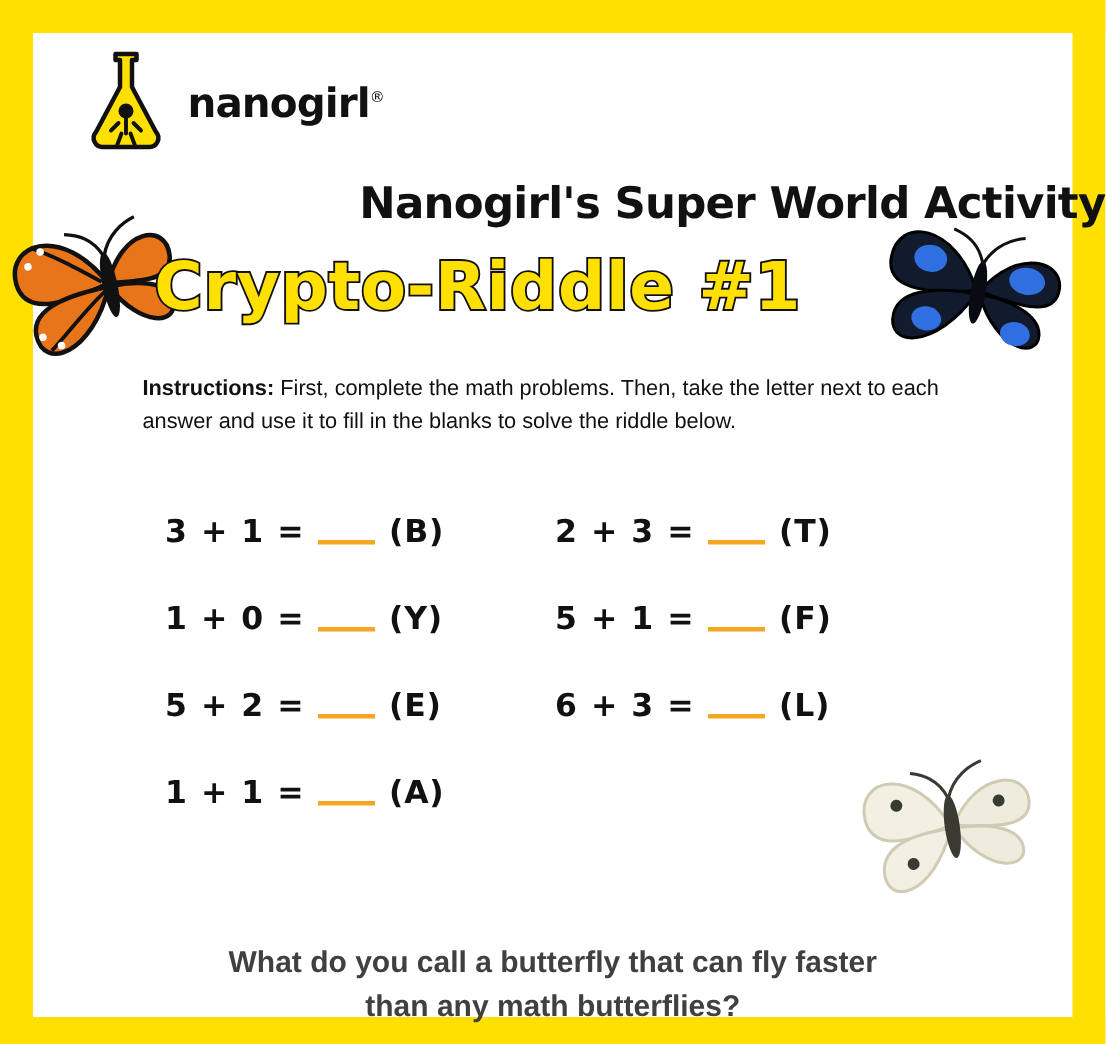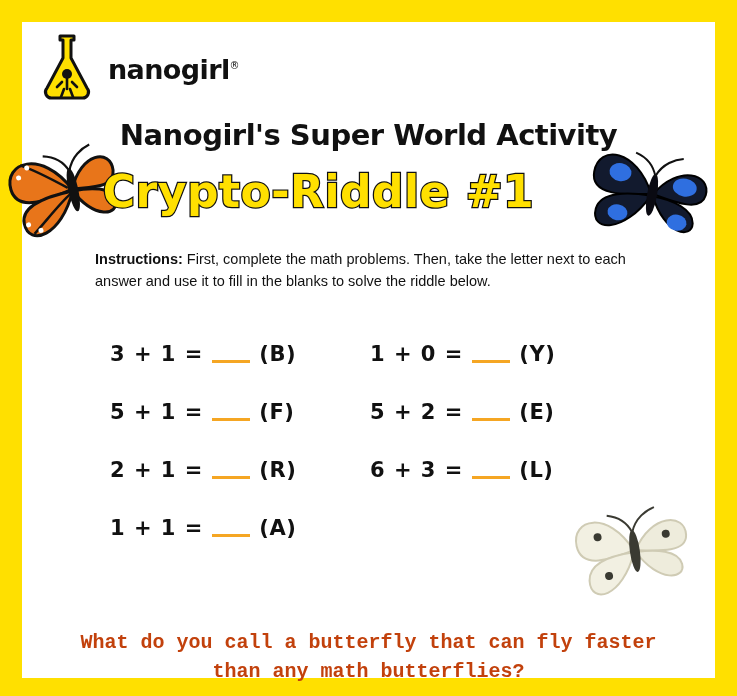--- a/index.html
+++ b/index.html
@@ -21,21 +21,21 @@
     background: #FFE000;
   }
   .frame-top    { left: 0;  top: 0;    width: 737px; height: 22px; }
   .frame-bottom { left: 0;  bottom: 0; width: 737px; height: 18px; }
   .frame-left   { left: 0;  top: 0;    width: 22px;  height: 696px; }
   .frame-right  { right: 0; top: 0;    width: 22px;  height: 696px; }
 
   
   .logo-wrap {
     position: absolute;
-    left: 36px; top: 32px;
+    left: 53px; top: 32px;
     width: 200px; height: 70px;
   }
   .flask {
     position: absolute;
     left: 0; top: 0;
     width: 62px; height: 70px;
   }
   .logo-text {
     position: absolute;
     left: 72px; top: 22px;
@@ -68,21 +68,21 @@
     border-bottom: 1.5px solid #222222;
     width: 297px;
     height: 1px;
   }
 
   
   .title-main {
     position: absolute;
     left: 0; top: 118px;
     width: 737px;
-    text-align: center;
+    text-align: right;
     font-family: "DejaVu Sans", sans-serif;
     font-size: 29px;
     font-weight: bold;
     color: #111111;
     letter-spacing: -0.5px;
   }
   .title-sub {
     position: absolute;
     left: 0; top: 166px;
     width: 637px;
@@ -136,24 +136,24 @@
     margin: 0 9px 0 9px;
   }
   .letter { letter-spacing: 0.5px; }
 
   
   .riddle {
     position: absolute;
     left: 60px; top: 628px;
     width: 617px;
     text-align: center;
-    font-family: Liberation Mono, monospace;
+    font-family: Liberation Sans, sans-serif;
     font-size: 20px;
     font-weight: bold;
-    color: #c2410c;
+    color: #404040;
     line-height: 1.45;
   }
 
   
   .bf { position: absolute; }
   .bf-left  { left: 2px;  top: 128px;  width: 150px; height: 120px; }
   .bf-right { right: 10px; top: 138px; width: 150px; height: 115px; }
   .bf-bottom{ right: 28px; top: 490px; width: 145px; height: 125px; }
 </style>
 </head>
@@ -229,41 +229,41 @@
     <b>Instructions:</b><span> First, complete the math problems. Then, take the letter next to each answer and use it to fill in the blanks to solve the riddle below.</span>
   </div>
 
   <div class="problems">
 
     <div class="problem">
       <span class="expr">3 + 1  =</span>
       <span class="blank"></span>
       <span class="letter">(B)</span>
     </div>
+    <div class="problem">
+      <span class="expr">2 + 3 =</span>
+      <span class="blank"></span>
+      <span class="letter">(T)</span>
+    </div>
 
     <div class="problem">
       <span class="expr">1 + 0  =</span>
       <span class="blank"></span>
       <span class="letter">(Y)</span>
     </div>
     <div class="problem">
       <span class="expr">5 + 1 =</span>
       <span class="blank"></span>
       <span class="letter">(F)</span>
     </div>
 
     <div class="problem">
       <span class="expr">5 + 2  =</span>
       <span class="blank"></span>
       <span class="letter">(E)</span>
-    </div>
-    <div class="problem">
-      <span class="expr">2 + 1 =</span>
-      <span class="blank"></span>
-      <span class="letter">(R)</span>
     </div>
 
     <div class="problem">
       <span class="expr">6 + 3  =</span>
       <span class="blank"></span>
       <span class="letter">(L)</span>
     </div>
     <div class="problem">
       <span class="expr">1 + 1 =</span>
       <span class="blank"></span>

